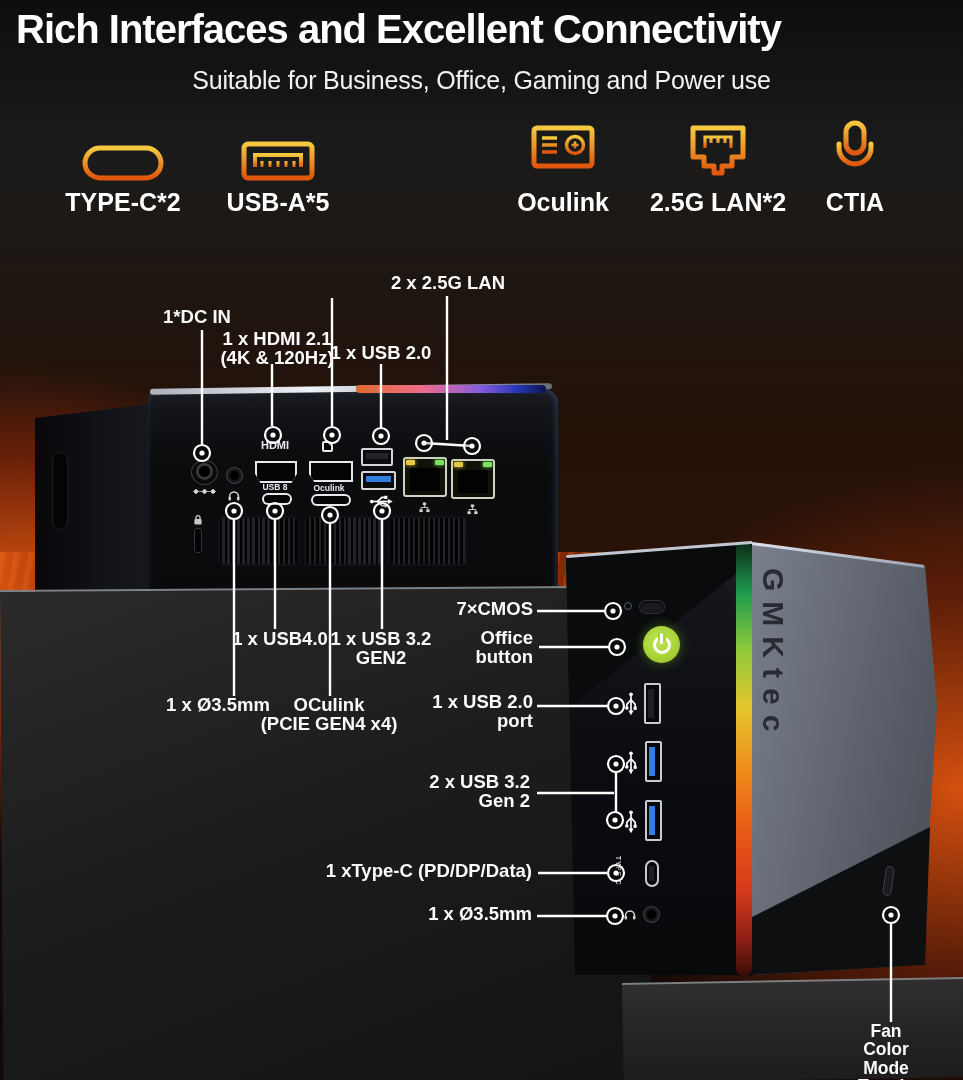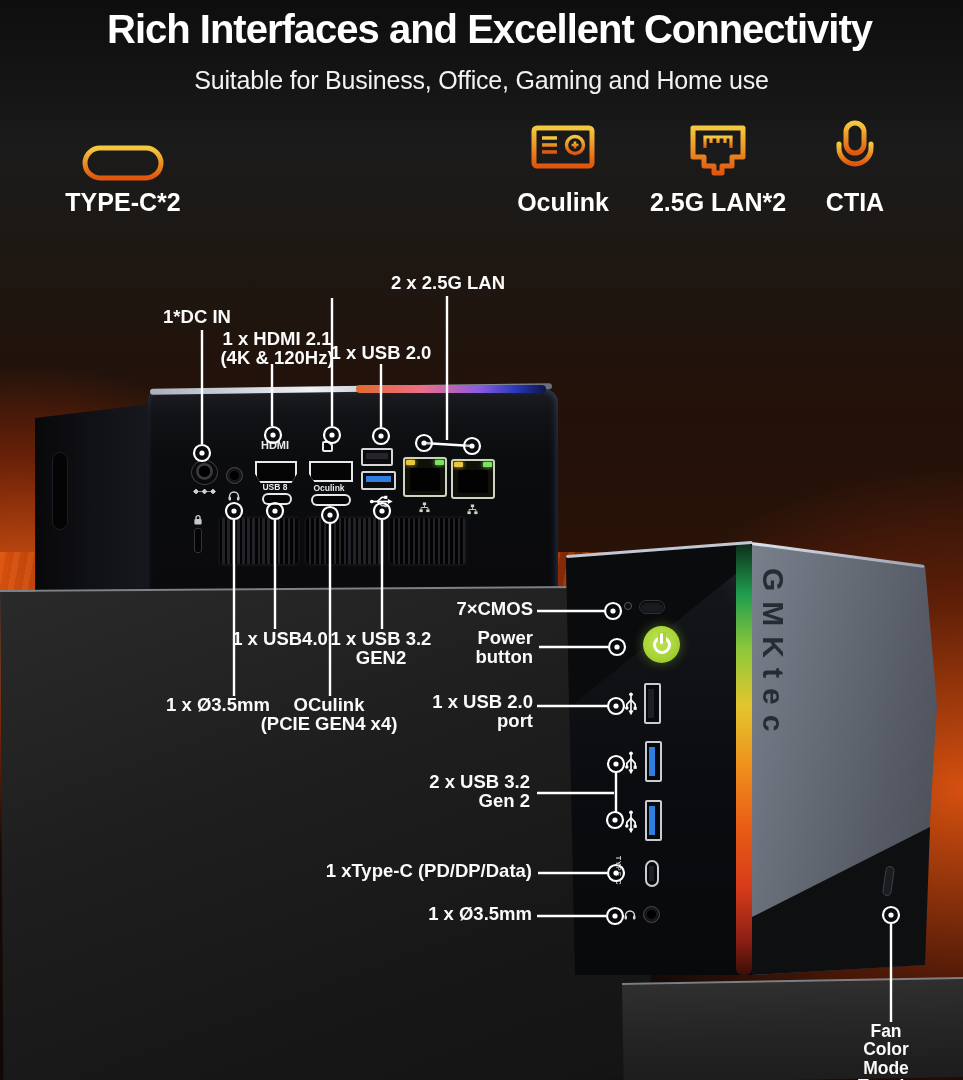--- a/index.html
+++ b/index.html
@@ -7,21 +7,21 @@
          font-family:"Liberation Sans",sans-serif;-webkit-font-smoothing:antialiased;}
   #stage *{box-sizing:border-box;}
 
   
   .backdrop{position:absolute;inset:0;z-index:0;background:
     radial-gradient(430px 320px at 2% 56%, rgba(236,92,18,.95), rgba(165,46,9,.55) 45%, rgba(60,20,6,0) 75%),
     radial-gradient(520px 430px at 100% 73%, rgba(230,86,16,.92), rgba(140,40,8,.5) 45%, rgba(40,15,5,0) 75%),
     linear-gradient(180deg,#0e0e0e 0%,#151515 8%,#1b1b1b 14%,#1d1712 24%,#241108 40%,#2a1308 54%,#1f0e06 68%,#140a06 82%,#0f0806 100%);}
 
   
-  .title{position:absolute;top:6px;left:16px;right:0;text-align:center;color:#fff;
+  .title{position:absolute;top:6px;left:16px;right:0;color:#fff;
          font-weight:bold;font-size:40px;line-height:1.15;letter-spacing:-1px;z-index:10;}
   .subtitle{position:absolute;top:66px;left:0;right:0;text-align:center;color:#f2f2f2;
             font-size:25px;letter-spacing:-.2px;z-index:10;}
 
   
   .feature{position:absolute;top:112px;width:150px;height:100px;display:flex;flex-direction:column;
            justify-content:flex-end;align-items:center;gap:11px;z-index:10;}
   .flabel{color:#fff;font-weight:bold;font-size:25px;line-height:20px;white-space:nowrap;}
 
   
@@ -164,28 +164,36 @@
       <symbol id="lk" viewBox="0 0 10 12">
         <path d="M3,5 V3.6 a2,2 0 0 1 4,0 V5" stroke="#c8c8c8" stroke-width="1.4" fill="none"></path>
         <rect x="1.4" y="5" width="7.2" height="5.6" rx="1" fill="#c8c8c8"></rect>
       </symbol>
     </defs>
   </svg>
 
   <div class="backdrop"></div>
 
   <div class="title">Rich Interfaces and Excellent Connectivity</div>
-  <div class="subtitle">Suitable for Business, Office, Gaming and Home use</div>
+  <div class="subtitle">Suitable for Business, Office, Gaming and Power use</div>
 
   <div class="feature" style="left:48px">
     <svg width="82" height="36" viewBox="0 0 82 36">
       <rect x="3" y="3" width="76" height="30" rx="15" fill="none" stroke="url(#og)" stroke-width="5"></rect>
       <line x1="23" y1="18" x2="59" y2="18" stroke="url(#og)" stroke-width="6" stroke-linecap="round"></line>
     </svg>
     <div class="flabel">TYPE-C*2</div>
+  </div>
+  <div class="feature" style="left:203px">
+    <svg width="74" height="40" viewBox="0 0 74 40">
+      <rect x="3" y="3" width="68" height="34" rx="4" fill="none" stroke="url(#og)" stroke-width="5"></rect>
+      <path d="M14,26 V14 h46 v12" fill="none" stroke="url(#og)" stroke-width="4"></path>
+      <path d="M21,20 v6 M29,20 v6 M37,20 v6 M45,20 v6 M53,20 v6" stroke="url(#og)" stroke-width="3"></path>
+    </svg>
+    <div class="flabel">USB-A*5</div>
   </div>
   <div class="feature" style="left:488px">
     <svg width="64" height="56" viewBox="0 0 64 56">
       <rect x="3" y="3" width="58" height="38" rx="3" fill="none" stroke="url(#og)" stroke-width="5"></rect>
       <path d="M11,13 h15 M11,20 h15 M11,27 h15" stroke="url(#og)" stroke-width="3.4"></path>
       <circle cx="44" cy="20" r="8.5" fill="none" stroke="url(#og)" stroke-width="3.4"></circle>
       <path d="M44,16.5 v7 M40.5,20 h7" stroke="url(#og)" stroke-width="2.6"></path>
       <path d="M13,48 h13 M36,48 h16" stroke="url(#og)" stroke-width="7"></path>
     </svg>
     <div class="flabel">Oculink</div>
@@ -382,21 +390,21 @@
   <div class="lbl c" style="left:381px;top:343px">1 x USB 2.0</div>
   <div class="lbl c" style="left:448px;top:273px">2 x 2.5G LAN</div>
   <div class="lbl c" style="left:280px;top:629px">1 x USB4.0</div>
   <div class="lbl c" style="left:381px;top:629px">1 x USB 3.2
 GEN2</div>
   <div class="lbl c" style="left:218px;top:695px">1 x Ø3.5mm</div>
   <div class="lbl c" style="left:329px;top:695px">OCulink
 (PCIE GEN4 x4)</div>
 
   <div class="lbl r" style="right:430px;top:599px">7×CMOS</div>
-  <div class="lbl r" style="right:430px;top:628px">Power
+  <div class="lbl r" style="right:430px;top:628px">Office
 button</div>
   <div class="lbl r" style="right:430px;top:692px">1 x USB 2.0
 port</div>
   <div class="lbl r" style="right:433px;top:772px">2 x USB 3.2
 Gen 2</div>
   <div class="lbl r" style="right:431px;top:861px">1 xType-C (PD/DP/Data)</div>
   <div class="lbl r" style="right:431px;top:904px">1 x Ø3.5mm</div>
   <div class="lbl c" style="left:886px;top:1022px;font-size:17.5px">Fan Color Mode
 Toggle Button</div>
 

